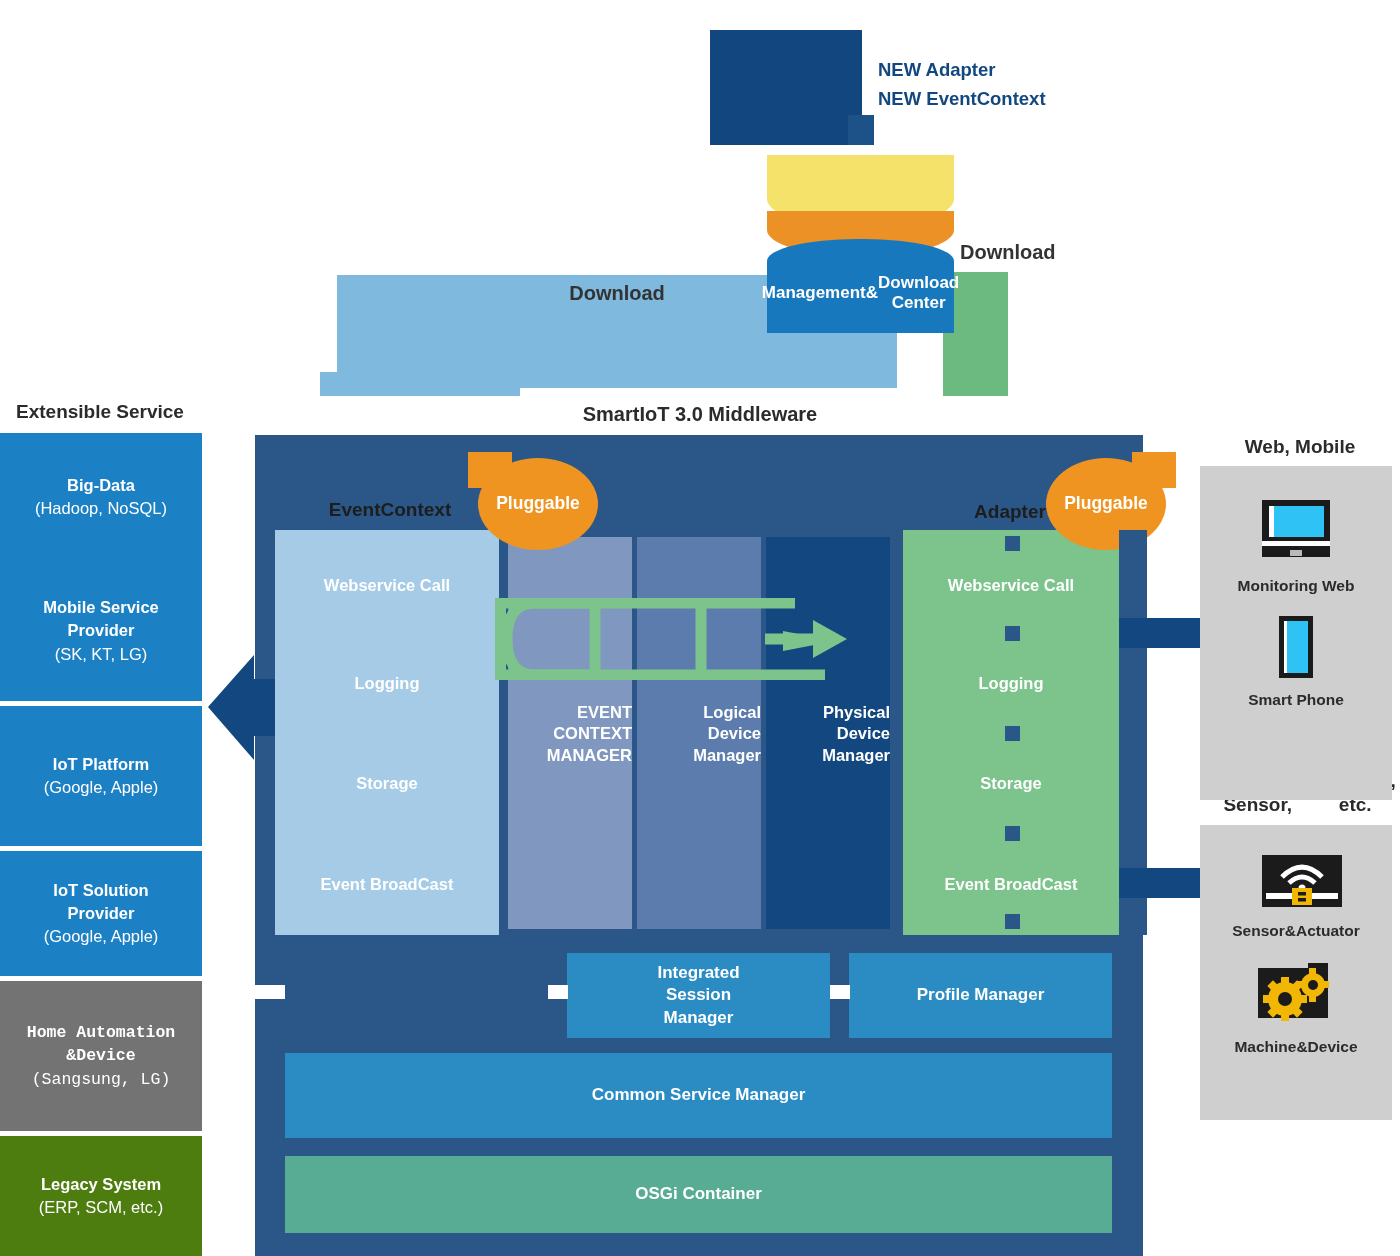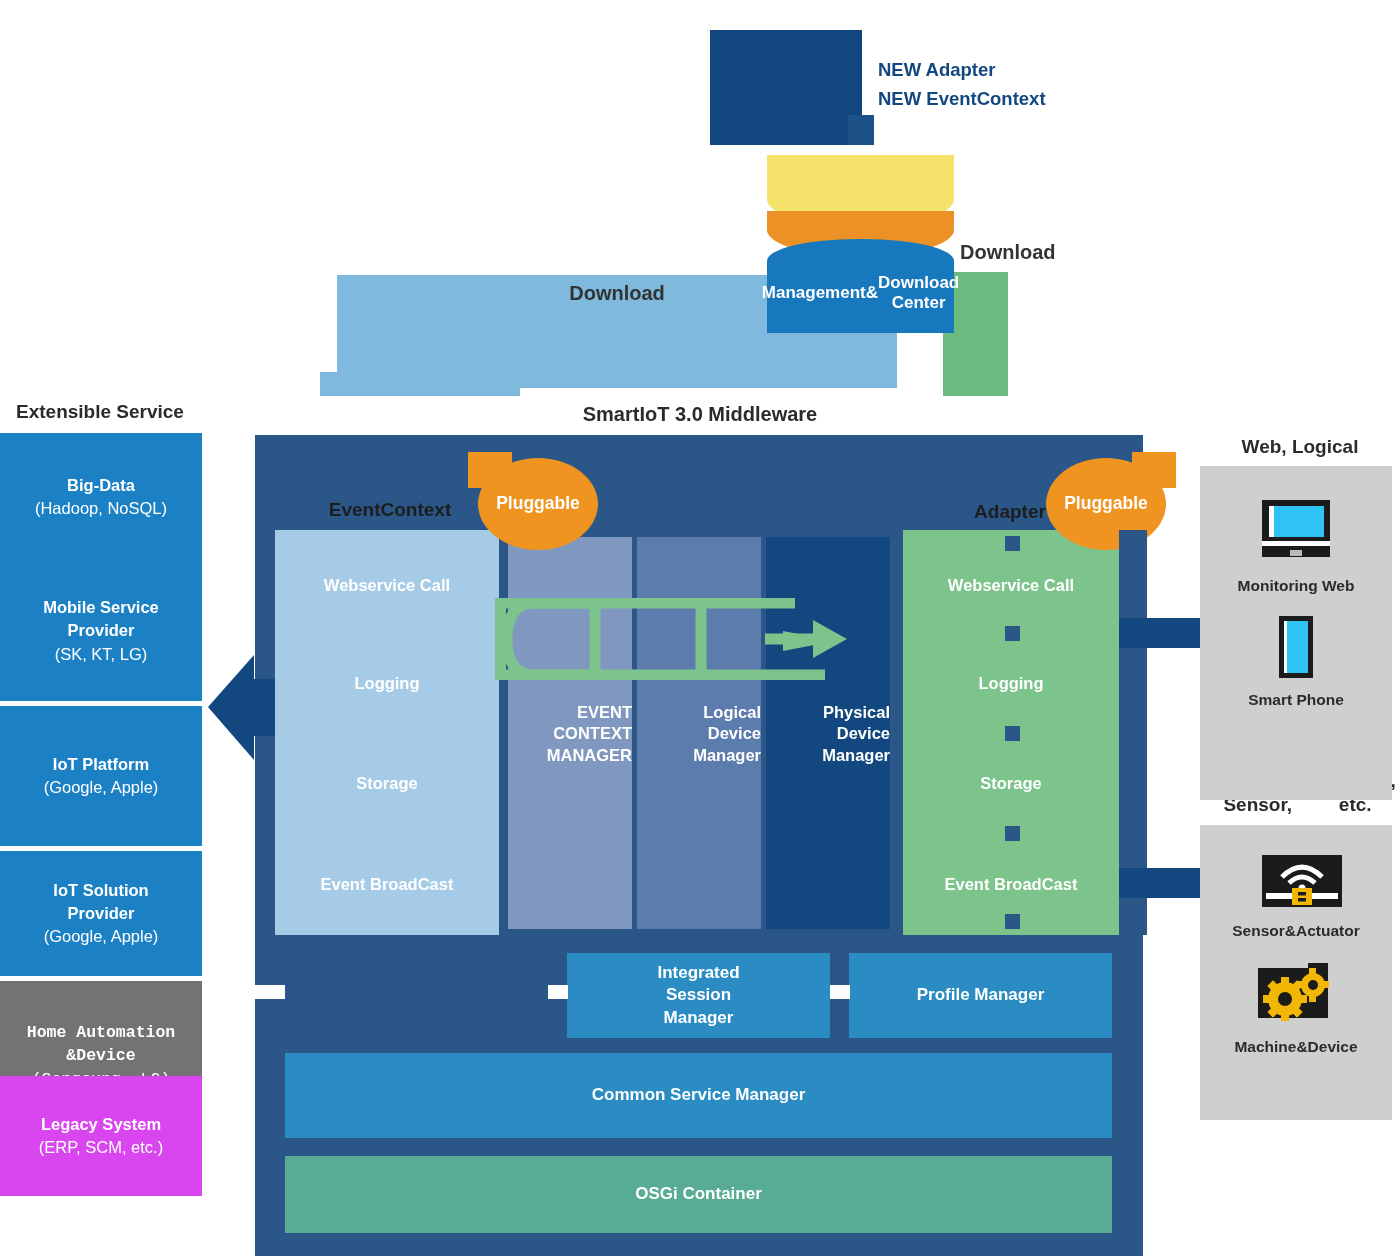--- a/index.html
+++ b/index.html
@@ -191,21 +191,21 @@
     <div class="abs cyl-blue"></div>
     <div class="abs ctr cyl-txt" style="flex-direction:row;">
       <span>Management</span>
       <span>&amp;</span>
       <span>Download Center</span>
     </div>
   </div>
 
   <div class="abs ctr cap cap-extensible">Extensible Service</div>
   <div class="abs ctr cap cap-middleware">SmartIoT 3.0 Middleware</div>
-  <div class="abs ctr cap cap-web">Web, Logical</div>
+  <div class="abs ctr cap cap-web">Web, Mobile</div>
   <div class="abs ctr cap cap-device">
     <span>Device, Sensor,</span>
     <span>Machine, etc.</span>
   </div>
 
   <div id="ext-host">
       <div class="abs ctr ext-box" style="top: 433px; height: 128px; background: rgb(28, 128, 196);">
         <div>Big-Data</div>
         <div class="sub">(Hadoop, NoSQL)</div>
       </div>
@@ -221,21 +221,21 @@
       <div class="abs ctr ext-box" style="top: 851px; height: 125px; background: rgb(28, 128, 196);">
         <div>IoT Solution</div>
         <div>Provider</div>
         <div class="sub">(Google, Apple)</div>
       </div>
       <div class="abs ctr ext-box" style="top: 981px; height: 150px; background: #737373; font-family: Liberation Mono, monospace;">
         <div>Home Automation</div>
         <div>&amp;Device</div>
         <div class="sub">(Sangsung, LG)</div>
       </div>
-      <div class="abs ctr ext-box" style="top: 1076px; height: 120px; background: #d946ef;">
+      <div class="abs ctr ext-box" style="top: 1136px; height: 120px; background: #4d7c0f;">
         <div>Legacy System</div>
         <div class="sub">(ERP, SCM, etc.)</div>
       </div>
     </div>
 
   <div class="abs mw"></div>
 
   <div class="abs conn-mid" style="left:255px;top:660px;width:45px;height:26px;"></div>
   <div class="abs conn-mid" style="left:255px;top:730px;width:45px;height:26px;"></div>
   <div class="abs conn-mid" style="left:255px;top:1010px;width:45px;height:26px;"></div>

